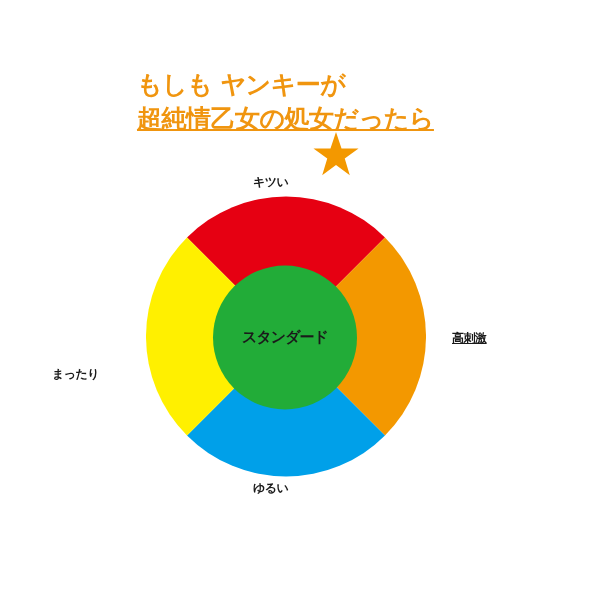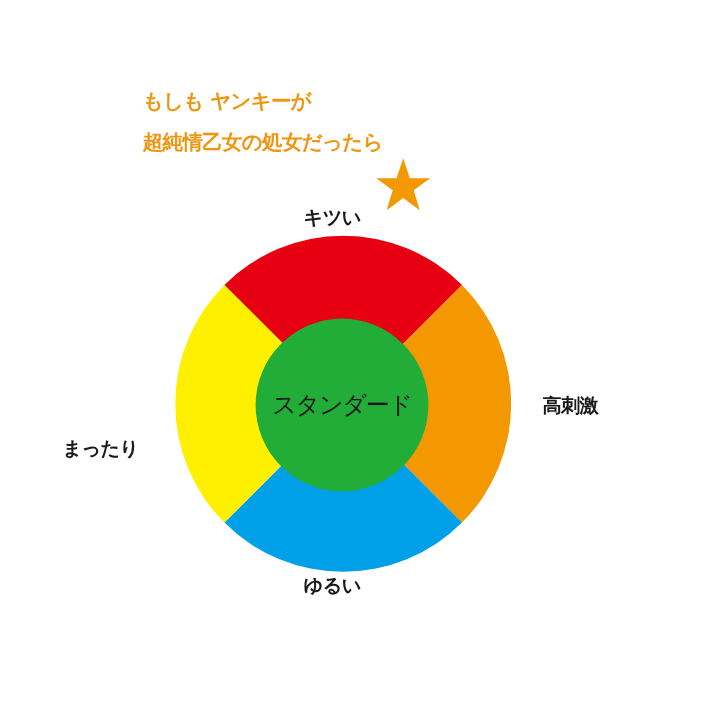--- a/index.html
+++ b/index.html
@@ -1,32 +1,32 @@
 <!DOCTYPE html>
 <html><head>
 <meta charset="utf-8">
 <style>
   html, body { margin: 0; padding: 0; background: #ffffff; }
   body { width: 600px; height: 600px; position: relative; overflow: hidden;
          font-family: "DejaVu Sans", sans-serif; }
-  .title-line { position: absolute; left: 119px; color: #f0950f; font-weight: bold;
-                font-size: 17px; line-height: 30px; white-space: nowrap; letter-spacing: -0.5px; }
+  .title-line { position: absolute; left: 137px; color: #f0950f; font-weight: bold;
+                font-size: 25px; line-height: 30px; white-space: nowrap; letter-spacing: -0.5px; }
   #title1 { top: 70px; }
-  #title2 { top: 104px; }
+  #title2 { top: 104px; text-decoration: underline; }
   .star { position: absolute; left: 313px; top: 131px; width: 46px; height: 46px; }
-  .label { position: absolute; font-weight: bold; color: #1a1a1a; font-size: 16px;
+  .label { position: absolute; font-weight: bold; color: #1a1a1a; font-size: 12px;
            line-height: 24px; white-space: nowrap; letter-spacing: -0.5px; }
   #label-top { left: 253px; top: 170px; }
   #label-bottom { left: 253px; top: 476px; }
   #label-left { left: 52px; top: 326px; margin-top: 36px; }
-  #label-right { left: 452px; top: 326px; }
+  #label-right { left: 452px; top: 326px; text-decoration: underline; }
   .wheel { position: absolute; left: 146px; top: 196px; width: 280px; height: 281px; }
   .center-label { position: absolute; left: 213px; top: 265px; width: 144px; height: 144px;
                   display: flex; align-items: center; justify-content: center;
-                  font-weight: normal; font-size: 20px; color: #1a1a1a; letter-spacing: -1px; }
+                  font-weight: bold; font-size: 15px; color: #1a1a1a; letter-spacing: -1px; }
 </style>
 </head>
 <body>
 
 <div id="title1" class="title-line">もしも ヤンキーが</div>
 <div id="title2" class="title-line">超純情乙女の処女だったら</div>
 
 <svg class="star" viewBox="0 0 100 100">
   <polygon points="50,2 62,38 99,38 69,60 80,96 50,74 20,96 31,60 1,38 38,38" fill="#f39800"></polygon>
 </svg>

